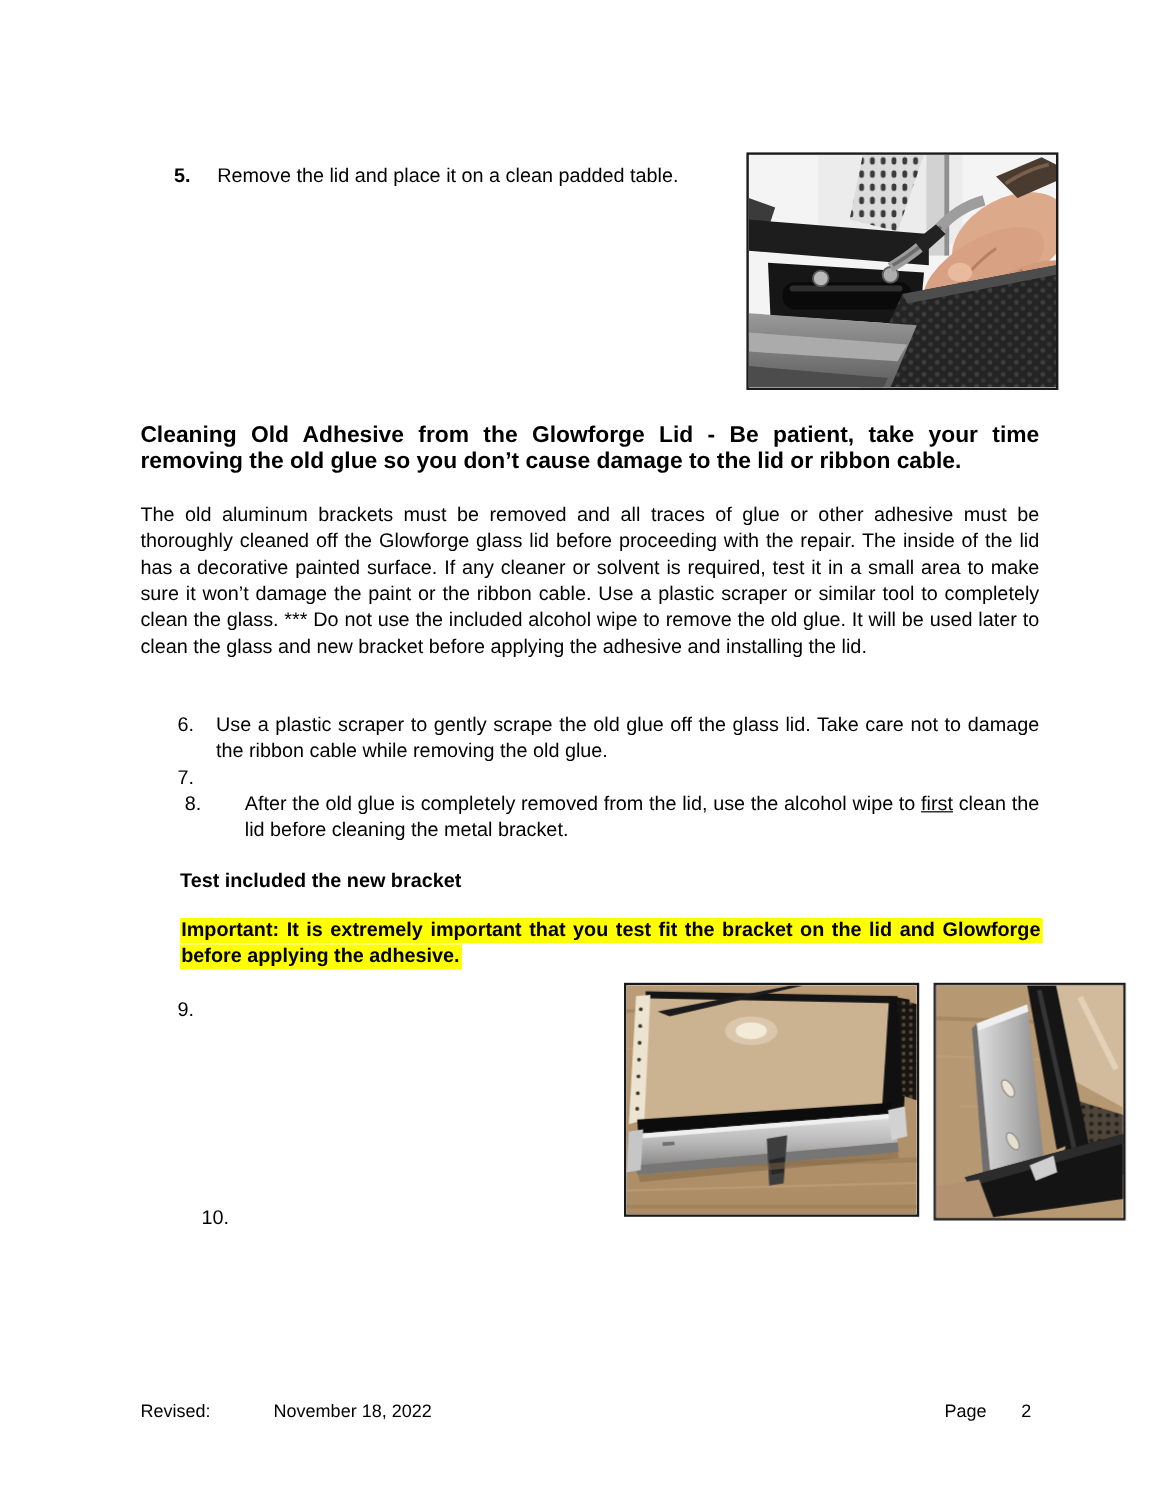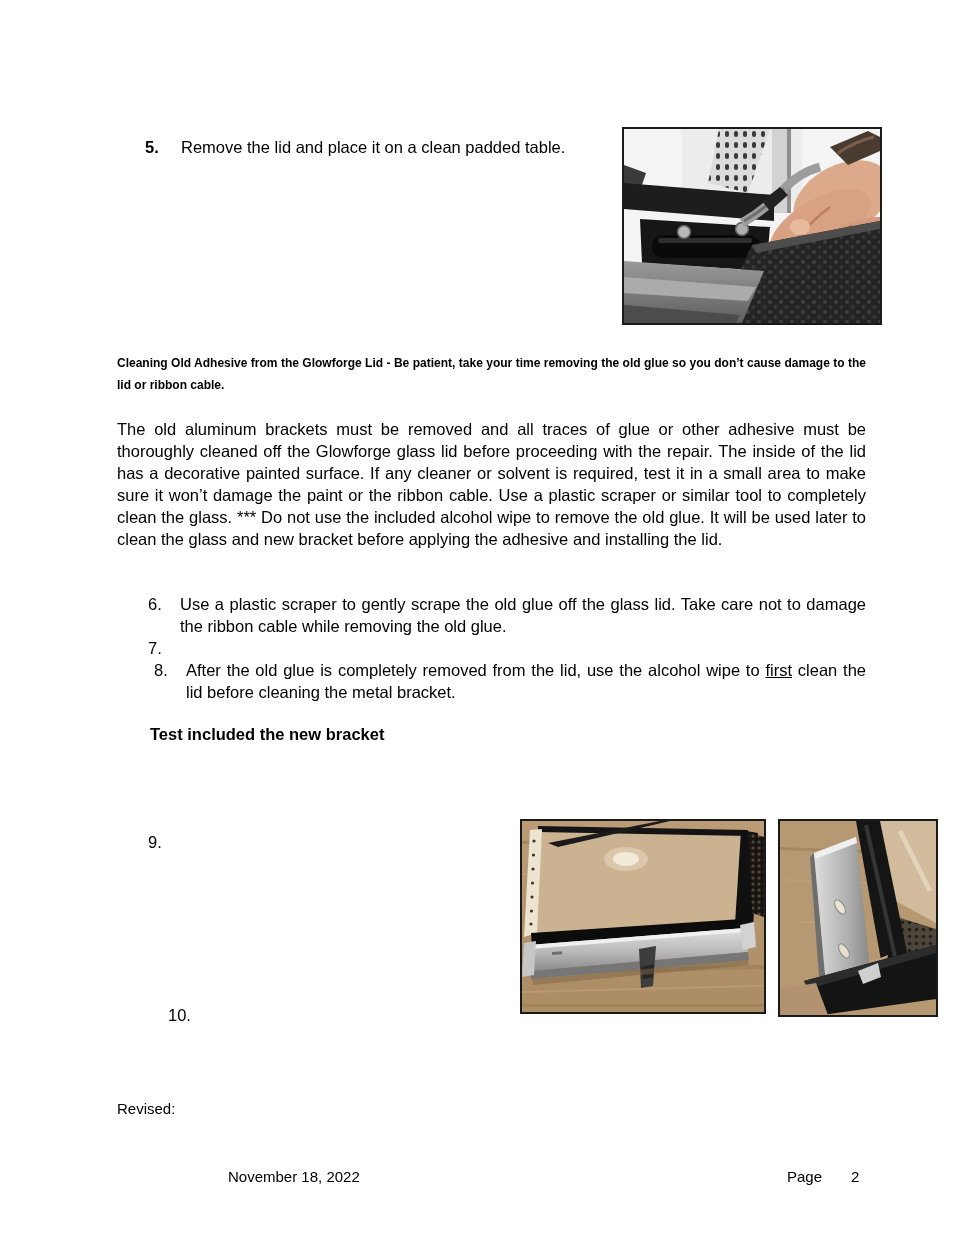--- a/index.html
+++ b/index.html
@@ -15,21 +15,21 @@
     line-height: 22px;
     overflow: hidden;
   }
   .abs { position: absolute; }
   .step-row { display: flex; align-items: flex-start; }
   .step-num { flex: none; }
   .step-num.bold { font-weight: bold; }
   .step-text { text-align: justify; }
   .section-heading {
     font-weight: bold;
-    font-size: 12px;
+    font-size: 19px;
     line-height: 22px;
     text-align: justify;
   }
   .body-par { text-align: justify; }
   .subheading { font-weight: bold; }
   .important-note { font-weight: bold; line-height: 21.5px; }
   .important-note mark {
     color: #000;
     padding: 1px 2px 2px 1px;
     -webkit-box-decoration-break: clone;
@@ -119,26 +119,29 @@
   <div class="abs" style="left:148px; top:593px; width:718px;">
     <div class="step-row">
       <div class="step-num" style="width:32px;">6.</div>
       <div class="step-text" style="width:686px;">Use a plastic scraper to gently scrape the old glue off the glass lid. Take care not to damage the ribbon cable while removing the old glue.</div>
     </div>
     <div class="step-row">
       <div class="step-num" style="width:32px;">7.</div>
     </div>
     <div class="step-row" style="margin-left:6px;">
       <div class="step-num" style="width:32px;">8.</div>
-      <div class="step-text" style="width:680px;"><span>After the old glue is completely removed from the lid, use the alcohol wipe to </span><u class="first-word">first</u><span> clean the lid before cleaning the metal bracket.</span></div>
+      <div class="step-text" style="width:680px;margin-left:18px;"><span>After the old glue is completely removed from the lid, use the alcohol wipe to </span><u class="first-word">first</u><span> clean the lid before cleaning the metal bracket.</span></div>
     </div>
   </div>
 
   <div class="abs subheading" style="left:150px; top:723px;">Test included the new bracket</div>
 
+  <div class="abs important-note" style="left:150px; top:765px; width:719px; text-align:justify;">
+    <mark style="background: rgb(255, 255, 0);">Important: It is extremely important that you test fit the bracket on the lid and Glowforge before applying the adhesive.</mark>
+  </div>
 
   <div class="abs step-row" style="left:148px; top:831px; width:360px;">
     <div class="step-num" style="width:37px;">9.</div>
   </div>
 
   <div class="photo-frame" style="left:520px; top:819px; width:246px; height:195px; border-width:2px;">
     <svg viewBox="0 0 242 191" preserveAspectRatio="none">
       <defs>
         <linearGradient id="wood1" x1="0" y1="0" x2="0" y2="1">
           <stop offset="0" stop-color="#bb9c77"></stop>
@@ -251,18 +254,18 @@
       <polygon points="78,150 98,142 101,156 83,163" fill="#cfcfcf"></polygon>
 
       <polygon points="0,168 36,162 48,194 0,194" fill="#b29270"></polygon>
     </svg>
   </div>
 
   <div class="abs step-row" style="left:143px; top:1004px; width:380px;">
     <div class="step-num" style="width:42px;margin-left:25px;">10.</div>
   </div>
 
-  <div class="abs footer-text" style="left:117px; top:1100px;">Revised:</div>
+  <div class="abs footer-text" style="left:117px; top:1168px;">Revised:</div>
   <div class="abs footer-text" style="left:196px; top:1168px;margin-left:32px;">November 18, 2022</div>
   <div class="abs footer-text" style="left:787px; top:1168px;">Page</div>
   <div class="abs footer-text" style="left:851px; top:1168px;">2</div>
 
 </div>
 
 </body></html>

